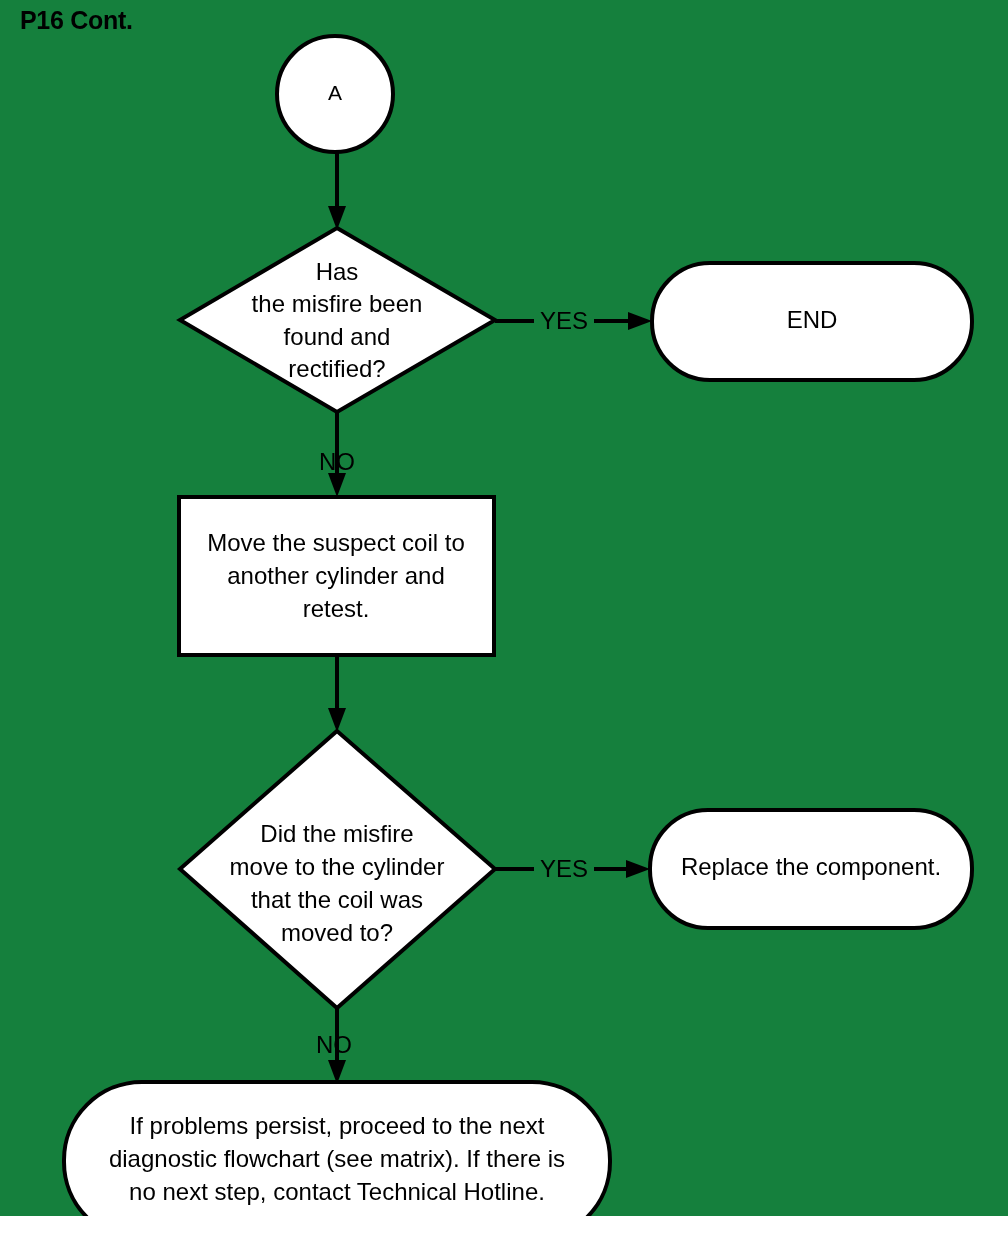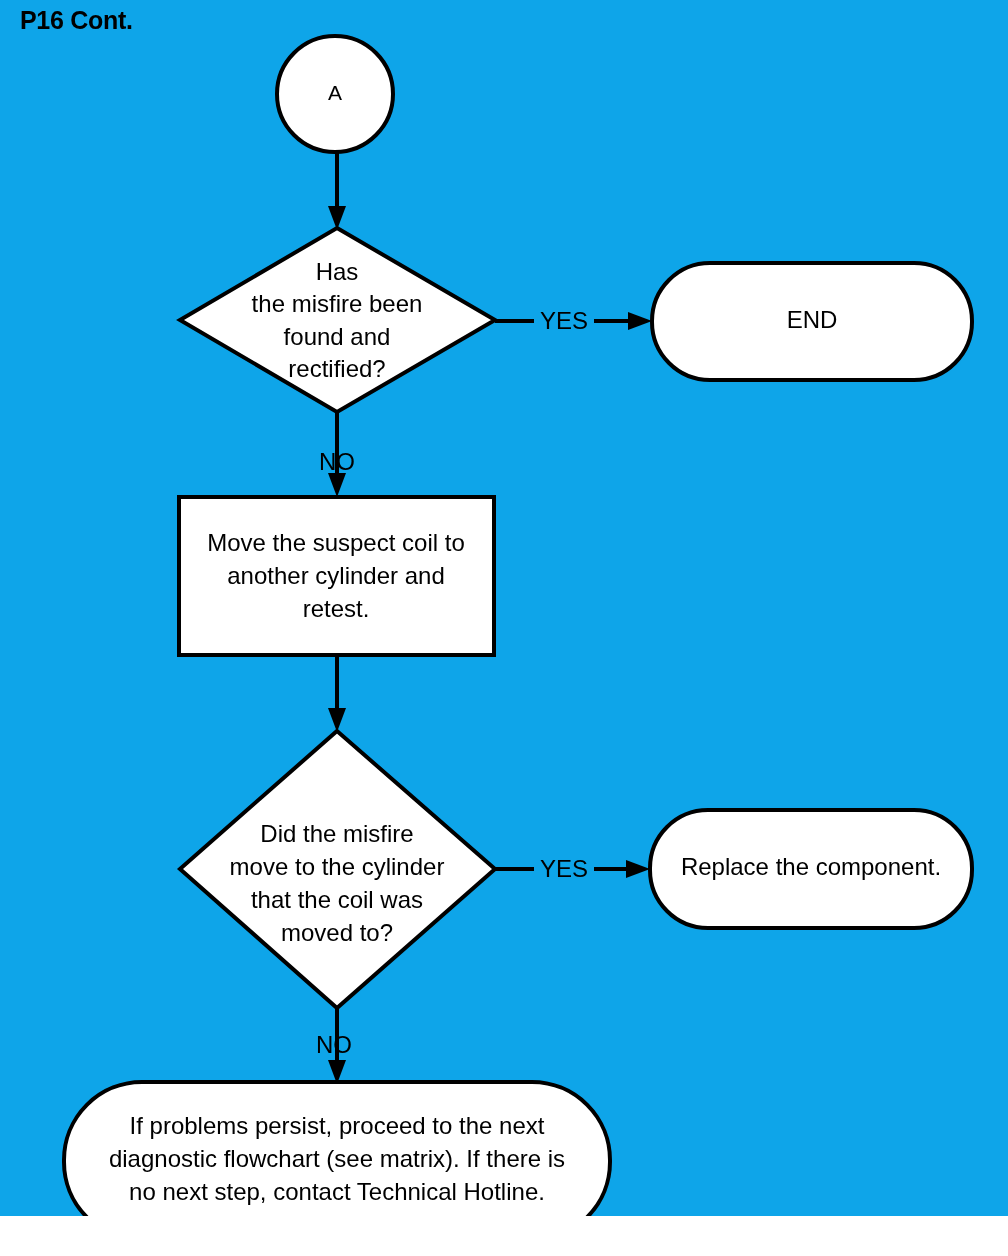--- a/index.html
+++ b/index.html
@@ -9,21 +9,21 @@
     background: #ffffff;
   }
   body {
     font-family: "Liberation Sans", sans-serif;
     color: #000000;
   }
   #page {
     position: relative;
     width: 1008px;
     height: 1216px;
-    background: #0ea5e9;
+    background: #15803d;
     overflow: hidden;
   }
   #page-title {
     position: absolute;
     left: 20px;
     top: 6px;
     font-size: 25px;
     font-weight: bold;
     letter-spacing: -0.3px;
     color: #000;

